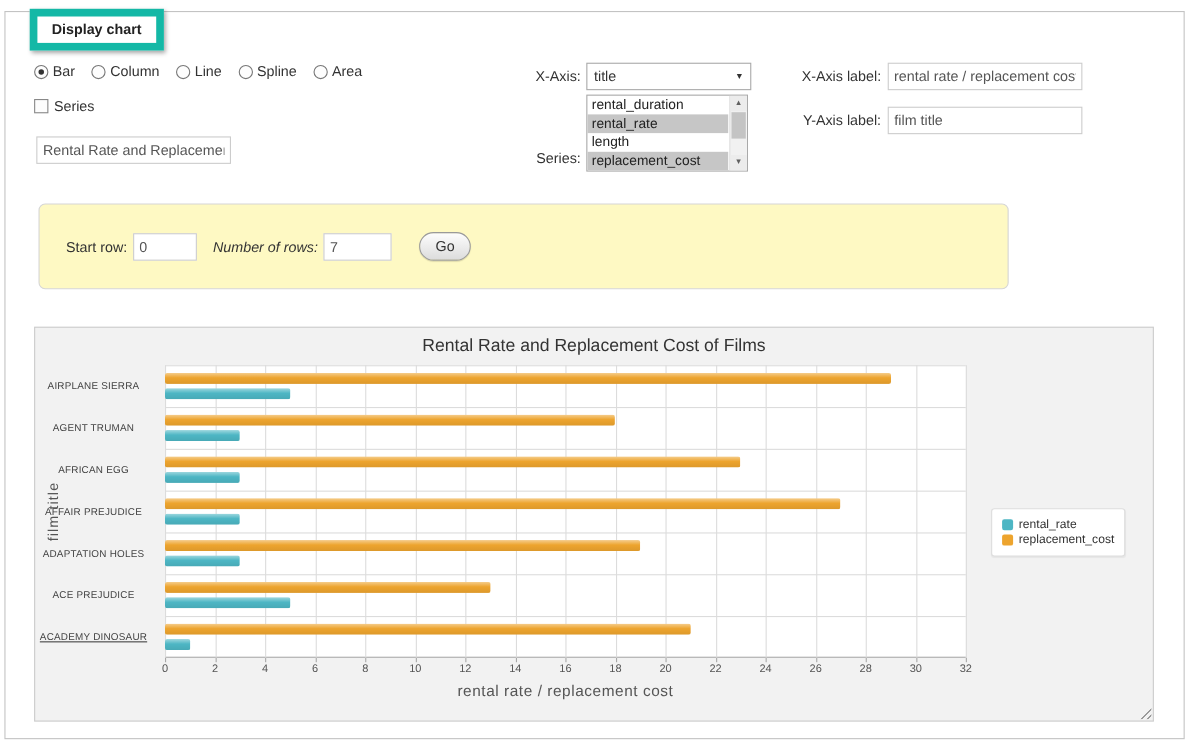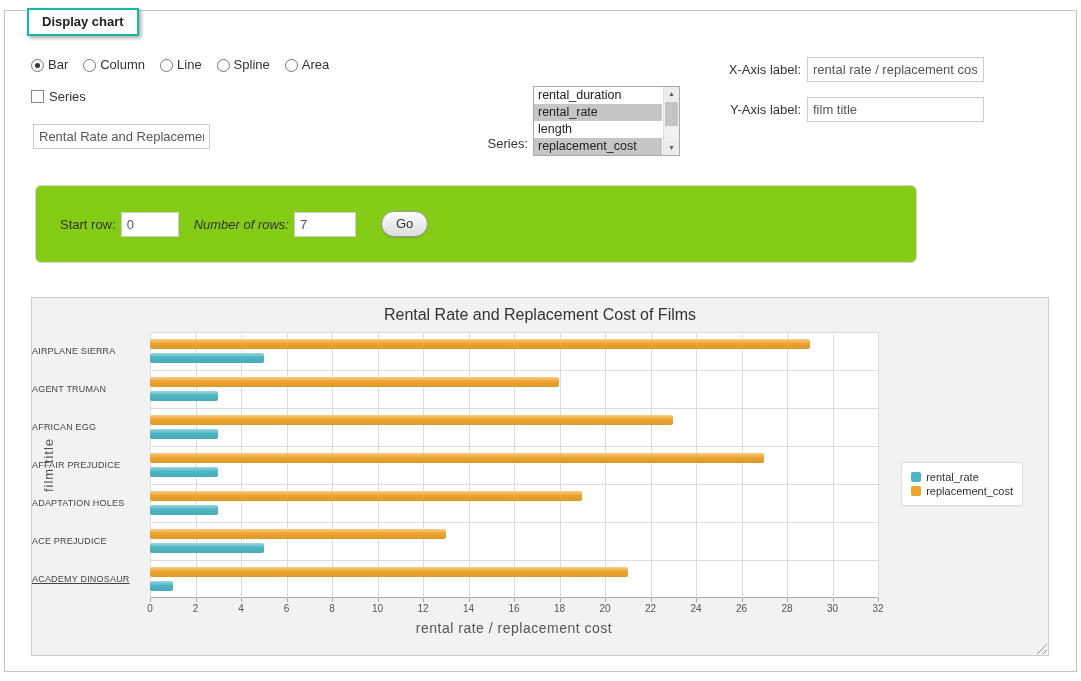--- a/index.html
+++ b/index.html
@@ -1,21 +1,21 @@
 <!DOCTYPE html>
 <html><head>
 <meta charset="utf-8">
 <style>
   * { margin:0; padding:0; box-sizing:border-box; }
   html,body { width:1081px; height:681px; overflow:hidden; background:#fff;
     font-family:"Liberation Sans", sans-serif; font-size:13px; color:#333; }
   .frame { position:absolute; left:4px; top:10px; width:1073px; height:662px;
     border:1px solid #c3c3c3; background:#fff; }
   .legend-box { position:absolute; left:22px; top:-3px; background:#fff;
-    border:2px solid #14b8a6; box-shadow:2px 2px 4px rgba(0,0,0,.35);
+    border:7px solid #14b8a6; box-shadow:2px 2px 4px rgba(0,0,0,.35);
     padding:4px 13px 5px; font-weight:bold; font-size:13px; color:#222; z-index:5; }
 
   
   .radio-row { position:absolute; left:26px; top:46px; display:flex; align-items:center; gap:15px; }
   .opt { display:flex; align-items:flex-end; gap:4px; cursor:default; }
   .radio { width:13px; height:13px; border:1px solid #777; border-radius:50%; background:#fdfdfd; position:relative; flex:0 0 auto; }
   .radio.checked::after { content:""; position:absolute; left:3px; top:3px; width:5px; height:5px; border-radius:50%; background:#333; }
   .stacked-row { position:absolute; left:26px; top:78px; display:flex; align-items:center; gap:5px; }
   .checkbox { width:13px; height:13px; border:1px solid #888; background:#fdfdfd; position:relative; }
   input.txt { border:1px solid #ccc; font:13px "Liberation Sans",sans-serif; color:#555;
@@ -41,39 +41,39 @@
   .sb-arrow.up { top:0; } .sb-arrow.down { bottom:0; }
   .sb-thumb { position:absolute; top:15px; left:1px; width:13px; height:24px; background:#c4c4c4; }
 
   .xlabel-row, .ylabel-row { position:absolute; left:720px; display:flex; align-items:center; }
   .xlabel-row { top:46px; } .ylabel-row { top:86px; }
   .lbl-r2 { width:76px; text-align:right; margin-right:6px; }
   .axis-input { width:177px; }
 
   
   .rows-panel { position:absolute; left:30px; top:174px; width:882px; height:78px;
-    background:#84cc16; border:1px solid #d6d6d6; border-radius:6px; }
+    background:#fef9c3; border:1px solid #d6d6d6; border-radius:6px; }
   .rows-inner { position:absolute; left:24px; top:0; height:100%; display:flex; align-items:center; gap:5px; }
   input.num { width:58px; }
   input.num2 { width:62px; }
   .ml { margin-left:10px;font-style:italic; }
   .go-btn { margin-left:20px; padding:4px 14px 5px; font:13px "Liberation Sans",sans-serif; color:#333;
     background:linear-gradient(#fdfdfd,#dcdcdc); border:1px solid #9a9a9a; border-radius:13px;
     box-shadow:0 1px 1px rgba(0,0,0,.15); cursor:default; }
 
   
   .chart-panel { position:absolute; left:26px; top:286px; width:1018px; height:359px;
     background:#f2f2f2; border:1px solid #ccc; }
   .chart-title { position:absolute; top:8px; left:0; width:100%; text-align:center; font-size:16px; color:#333; }
   .y-axis-title { position:absolute; left:4px; top:34px; height:266px; width:24px;
     display:flex; align-items:center; justify-content:center; }
   .y-axis-title span { writing-mode:vertical-rl; transform:rotate(180deg); font-size:13px; color:#555; letter-spacing:1px; }
   .cat-labels { position:absolute; left:0; top:34px; width:112px; height:266px; }
   .cat-label { position:absolute; right:6px; left:0; transform:translateY(-50%);
-    text-align:left; font-size:9px; color:#444; letter-spacing:.2px; white-space:nowrap; }
+    text-align:center; font-size:9px; color:#444; letter-spacing:.2px; white-space:nowrap; }
   .plot { position:absolute; left:118px; top:34px; width:728px; height:266px; background:#fff; }
   .gridline-v { position:absolute; top:0; bottom:0; width:1px; background:#dcdcdc; }
   .gridline-h { position:absolute; left:0; right:0; height:1px; background:#dcdcdc; }
   .axis-line { position:absolute; left:0; right:0; bottom:0; height:1px; background:#a8a8a8; }
   .bar { position:absolute; left:0; height:10px; border-radius:2px;
     background-image:linear-gradient(rgba(255,255,255,.45), rgba(255,255,255,0) 45%, rgba(0,0,0,.07)); }
   .x-tickmarks { position:absolute; left:118px; top:300px; width:728px; height:4px; }
   .tick-mark { position:absolute; top:0; width:1px; height:4px; background:#a8a8a8; }
   .x-ticks { position:absolute; left:118px; top:305px; width:728px; height:13px; }
   .tick-label { position:absolute; transform:translateX(-50%); font-size:10px; color:#555; }
@@ -117,20 +117,27 @@
       </div>
     </div>
 
   <div class="stacked-row">
     <span class="checkbox"></span>
     <span>Series</span>
   </div>
 
   <input class="txt title-input" value="Rental Rate and Replacement Cost of Films" style="">
 
+  <div class="xaxis-row">
+    <span class="field-label lbl-r">X-Axis:</span>
+    <div class="select">
+      <span>title</span>
+      <span class="sel-arrow">▼</span>
+    </div>
+  </div>
 
   <div class="series-row">
     <span class="field-label lbl-r">Series:</span>
     <div class="listbox">
       <div class="items">
           <div class="list-item">rental_duration</div>
           <div class="list-item selected">rental_rate</div>
           <div class="list-item">length</div>
           <div class="list-item selected">replacement_cost</div>
         </div>

